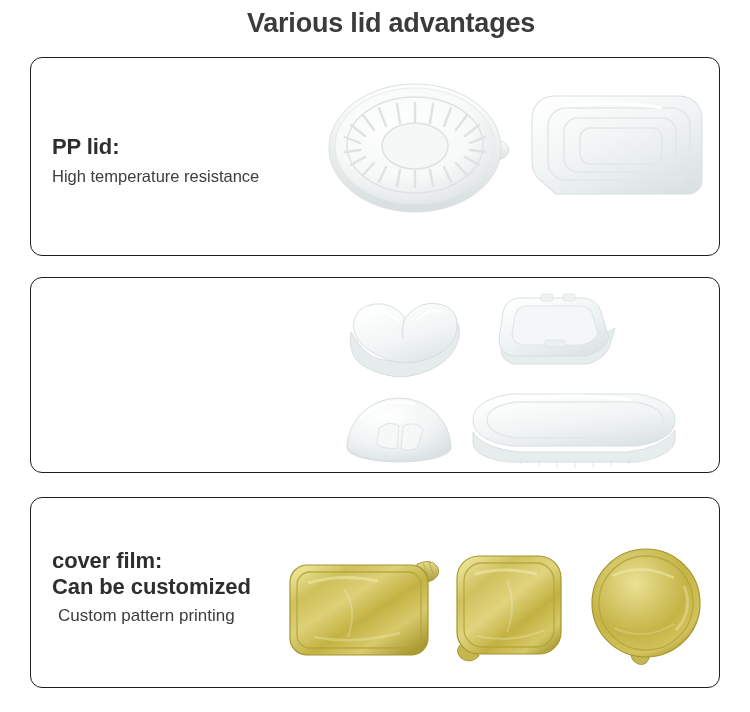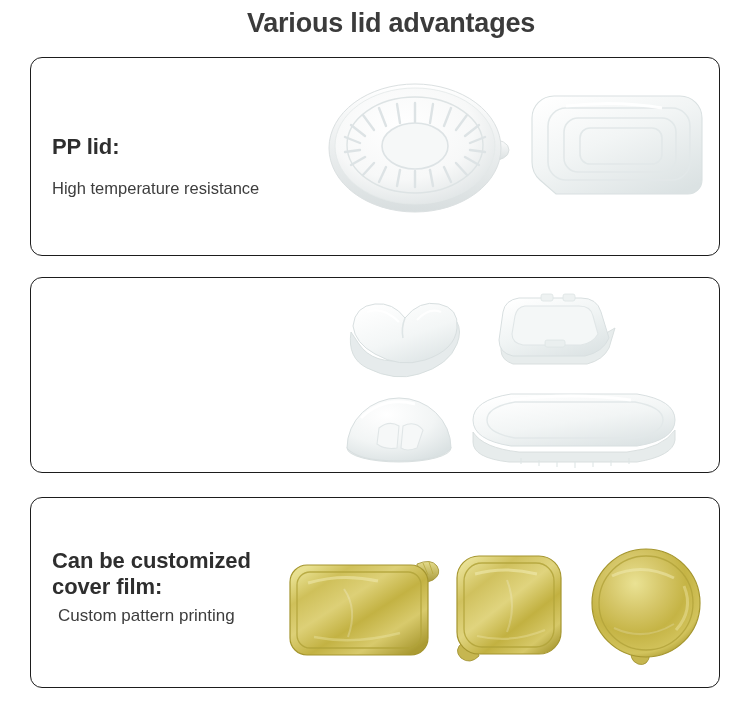--- a/index.html
+++ b/index.html
@@ -58,21 +58,21 @@
     font-weight: bold;
     color: #2e2e2e;
     line-height: 1.18;
     letter-spacing: -0.1px;
   }
   .card-desc {
     font-size: 16.5px;
     font-weight: normal;
     color: #3d3d3d;
     line-height: 1.42;
-    margin-top: 17px;
+    margin-top: 5px;
   }
   #card-1 .card-text { top: 76px; }
   #card-2 .card-text { top: 60px; }
   #card-3 .card-text { top: 50px; }
   #card-3 .card-desc { margin-top: 4px; padding-left: 6px; font-size: 17px; }
 
   .card-figures {
     position: absolute;
     top: 0;
     left: 278px;
@@ -283,22 +283,22 @@
         </svg>
       </div>
 
     </div>
   </div>
 
   <div class="card" id="card-3">
 
     <div class="card-text">
       <div class="card-heading">
+        <div>cover film:</div>
         <div>Can be customized</div>
-        <div>cover film:</div>
       </div>
       <div class="card-desc">Custom pattern printing</div>
     </div>
 
     <div class="card-figures">
 
       <div class="fig" id="fig-foil-rect">
         <svg width="175" height="110" viewBox="0 0 175 110">
           <defs>
             <linearGradient id="foilRectG" x1="0.05" y1="0.1" x2="0.9" y2="0.95">

